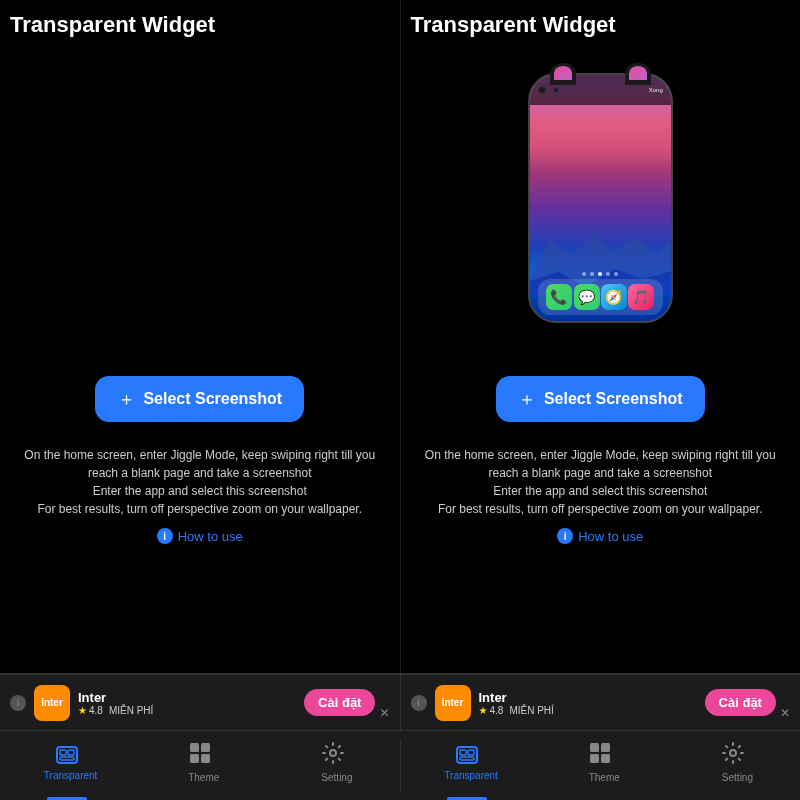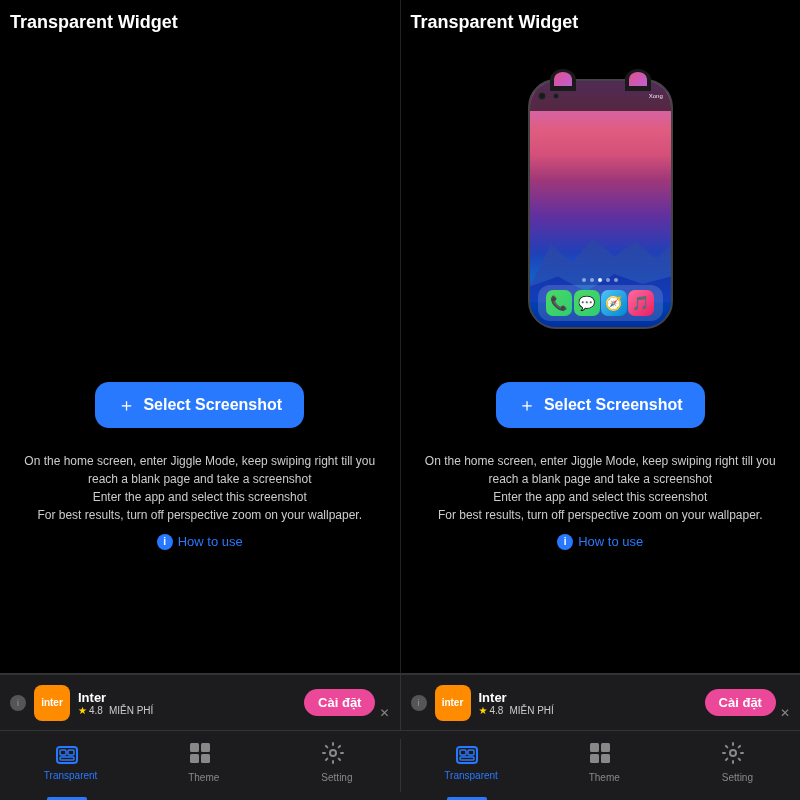--- a/index.html
+++ b/index.html
@@ -28,23 +28,23 @@
       position: relative;
       overflow: hidden;
     }
 
     .panel:first-child {
       border-right: 1px solid #222;
     }
 
     .panel-title {
       color: #fff;
-      font-size: 18px;
+      font-size: 22px;
       font-weight: 800;
-      margin-bottom: 10px;
+      margin-bottom: 0;
       line-height: 1.2;
     }
 
     .phone-preview-area {
       flex: 1;
       display: flex;
       align-items: center;
       justify-content: center;
       min-height: 260px;
       max-height: 320px;

